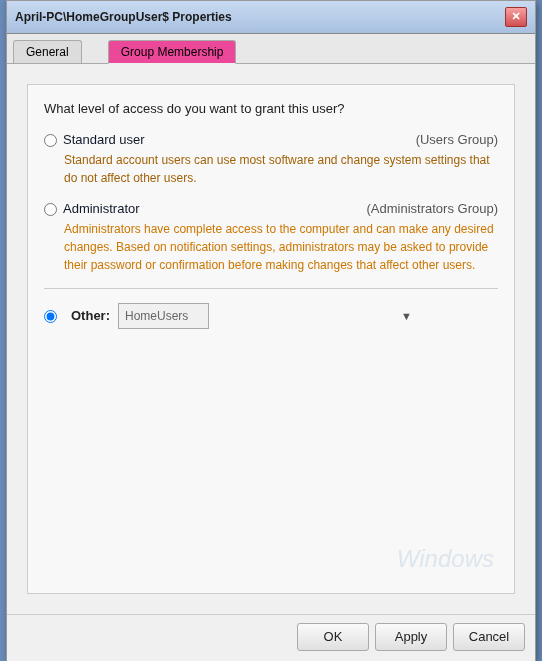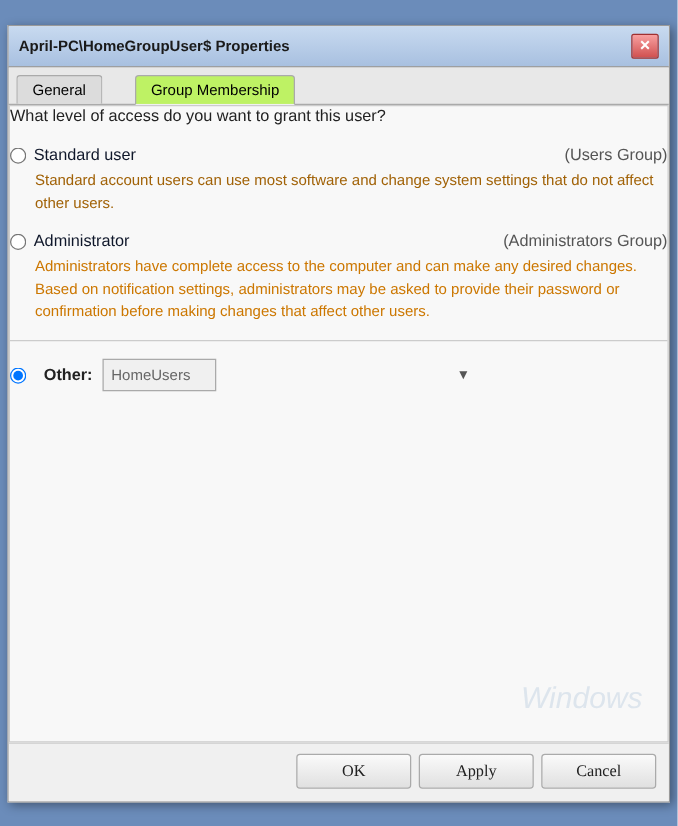--- a/index.html
+++ b/index.html
@@ -65,31 +65,32 @@
       border: 1px solid #aaa;
       border-bottom: none;
       background: #dcdcdc;
       font-size: 12px;
       cursor: pointer;
       margin-right: 2px;
       border-radius: 3px 3px 0 0;
     }
 
     .tab.active {
-      background: #bef264;
+      background: #ec4899;
       border-bottom: 1px solid #f0f0f0;
       margin-bottom: -1px;
       z-index: 1;
       position: relative;
     }
 
     .content-area {
       background: #f8f8f8;
       border: 1px solid #ccc;
-      margin: 0;
+      margin: 20px;
+      padding: 16px;
       min-height: 510px;
       position: relative;
     }
 
     .question {
       font-size: 13px;
       color: #222;
       margin-bottom: 16px;
     }
 
@@ -196,29 +197,28 @@
     .footer {
       display: flex;
       justify-content: flex-end;
       padding: 8px 10px 10px 10px;
       gap: 6px;
       background: #f0f0f0;
       border-top: 1px solid #ccc;
     }
 
     .footer-btn {
-      width: 92px;
+      width: 72px;
       height: 28px;
       background: linear-gradient(to bottom, #fafafa, #e0e0e0);
       border: 1px solid #aaa;
       border-radius: 3px;
       font-size: 13px;
       cursor: pointer;
       color: #222;
-      font-family: Liberation Serif, serif;
     }
   </style>
 </head>
 <body>
 
 <div class="window">
 
   <div class="title-bar">
     <span class="title-bar-text">April-PC\HomeGroupUser$ Properties</span>
     <div class="title-bar-close">✕</div>

